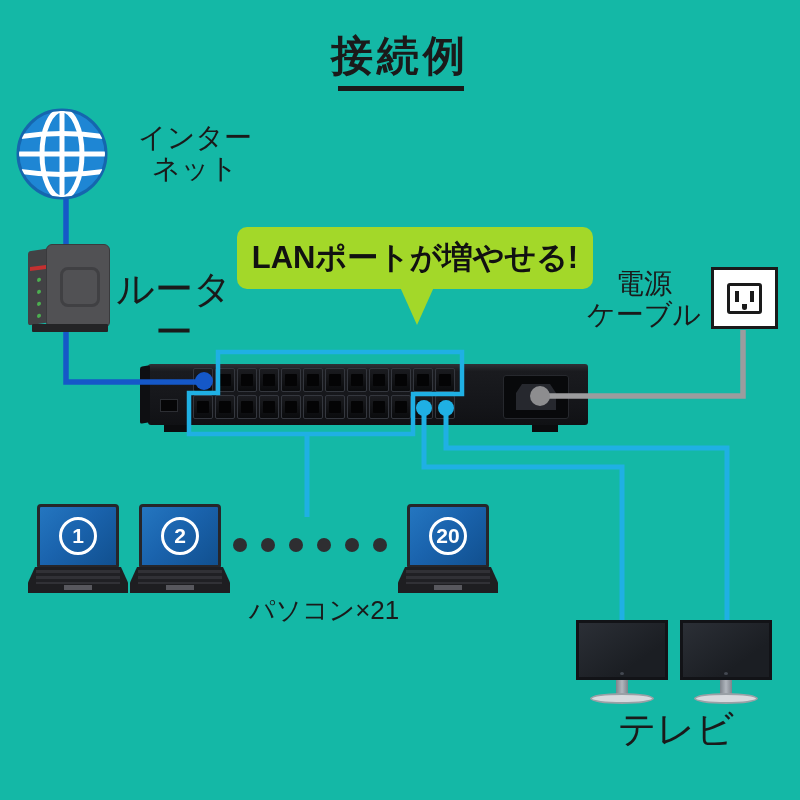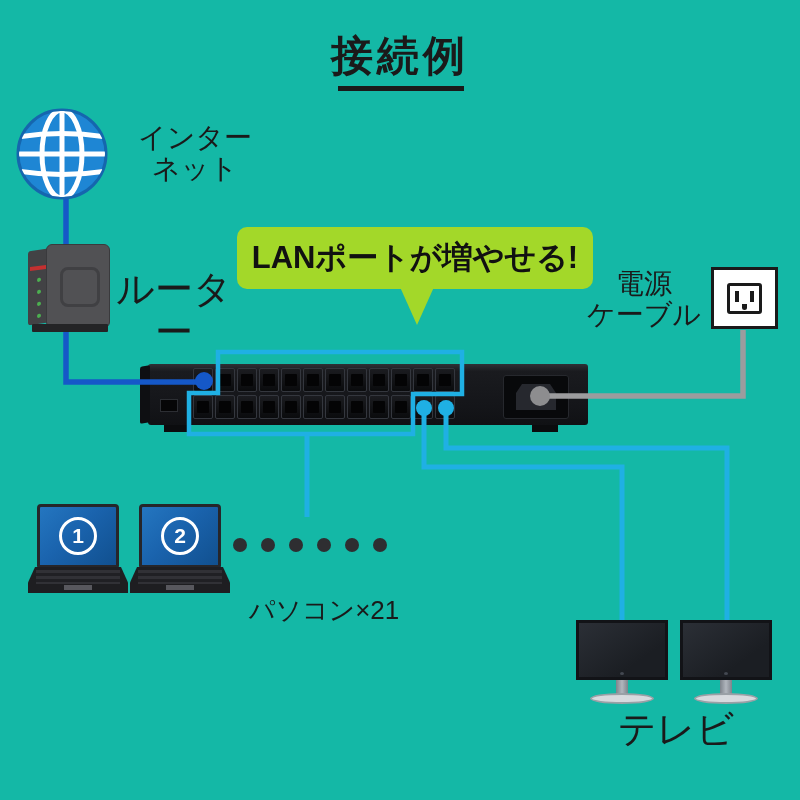--- a/index.html
+++ b/index.html
@@ -228,20 +228,26 @@
 
   <div class="abs dots">
     <span class="dot"></span>
     <span class="dot"></span>
     <span class="dot"></span>
     <span class="dot"></span>
     <span class="dot"></span>
     <span class="dot"></span>
   </div>
 
+  <div class="abs laptop" style="left:398px">
+    <div class="lt-screen">
+      <div class="lt-circle">20</div>
+    </div>
+    <div class="lt-base"></div>
+  </div>
 
   <div class="abs lbl pc-label">パソコン×21</div>
 
   <div class="abs monitor" style="left:576px">
     <div class="m-screen"></div>
     <div class="m-stand"></div>
     <div class="m-base"></div>
   </div>
   <div class="abs monitor" style="left:680px">
     <div class="m-screen"></div>

